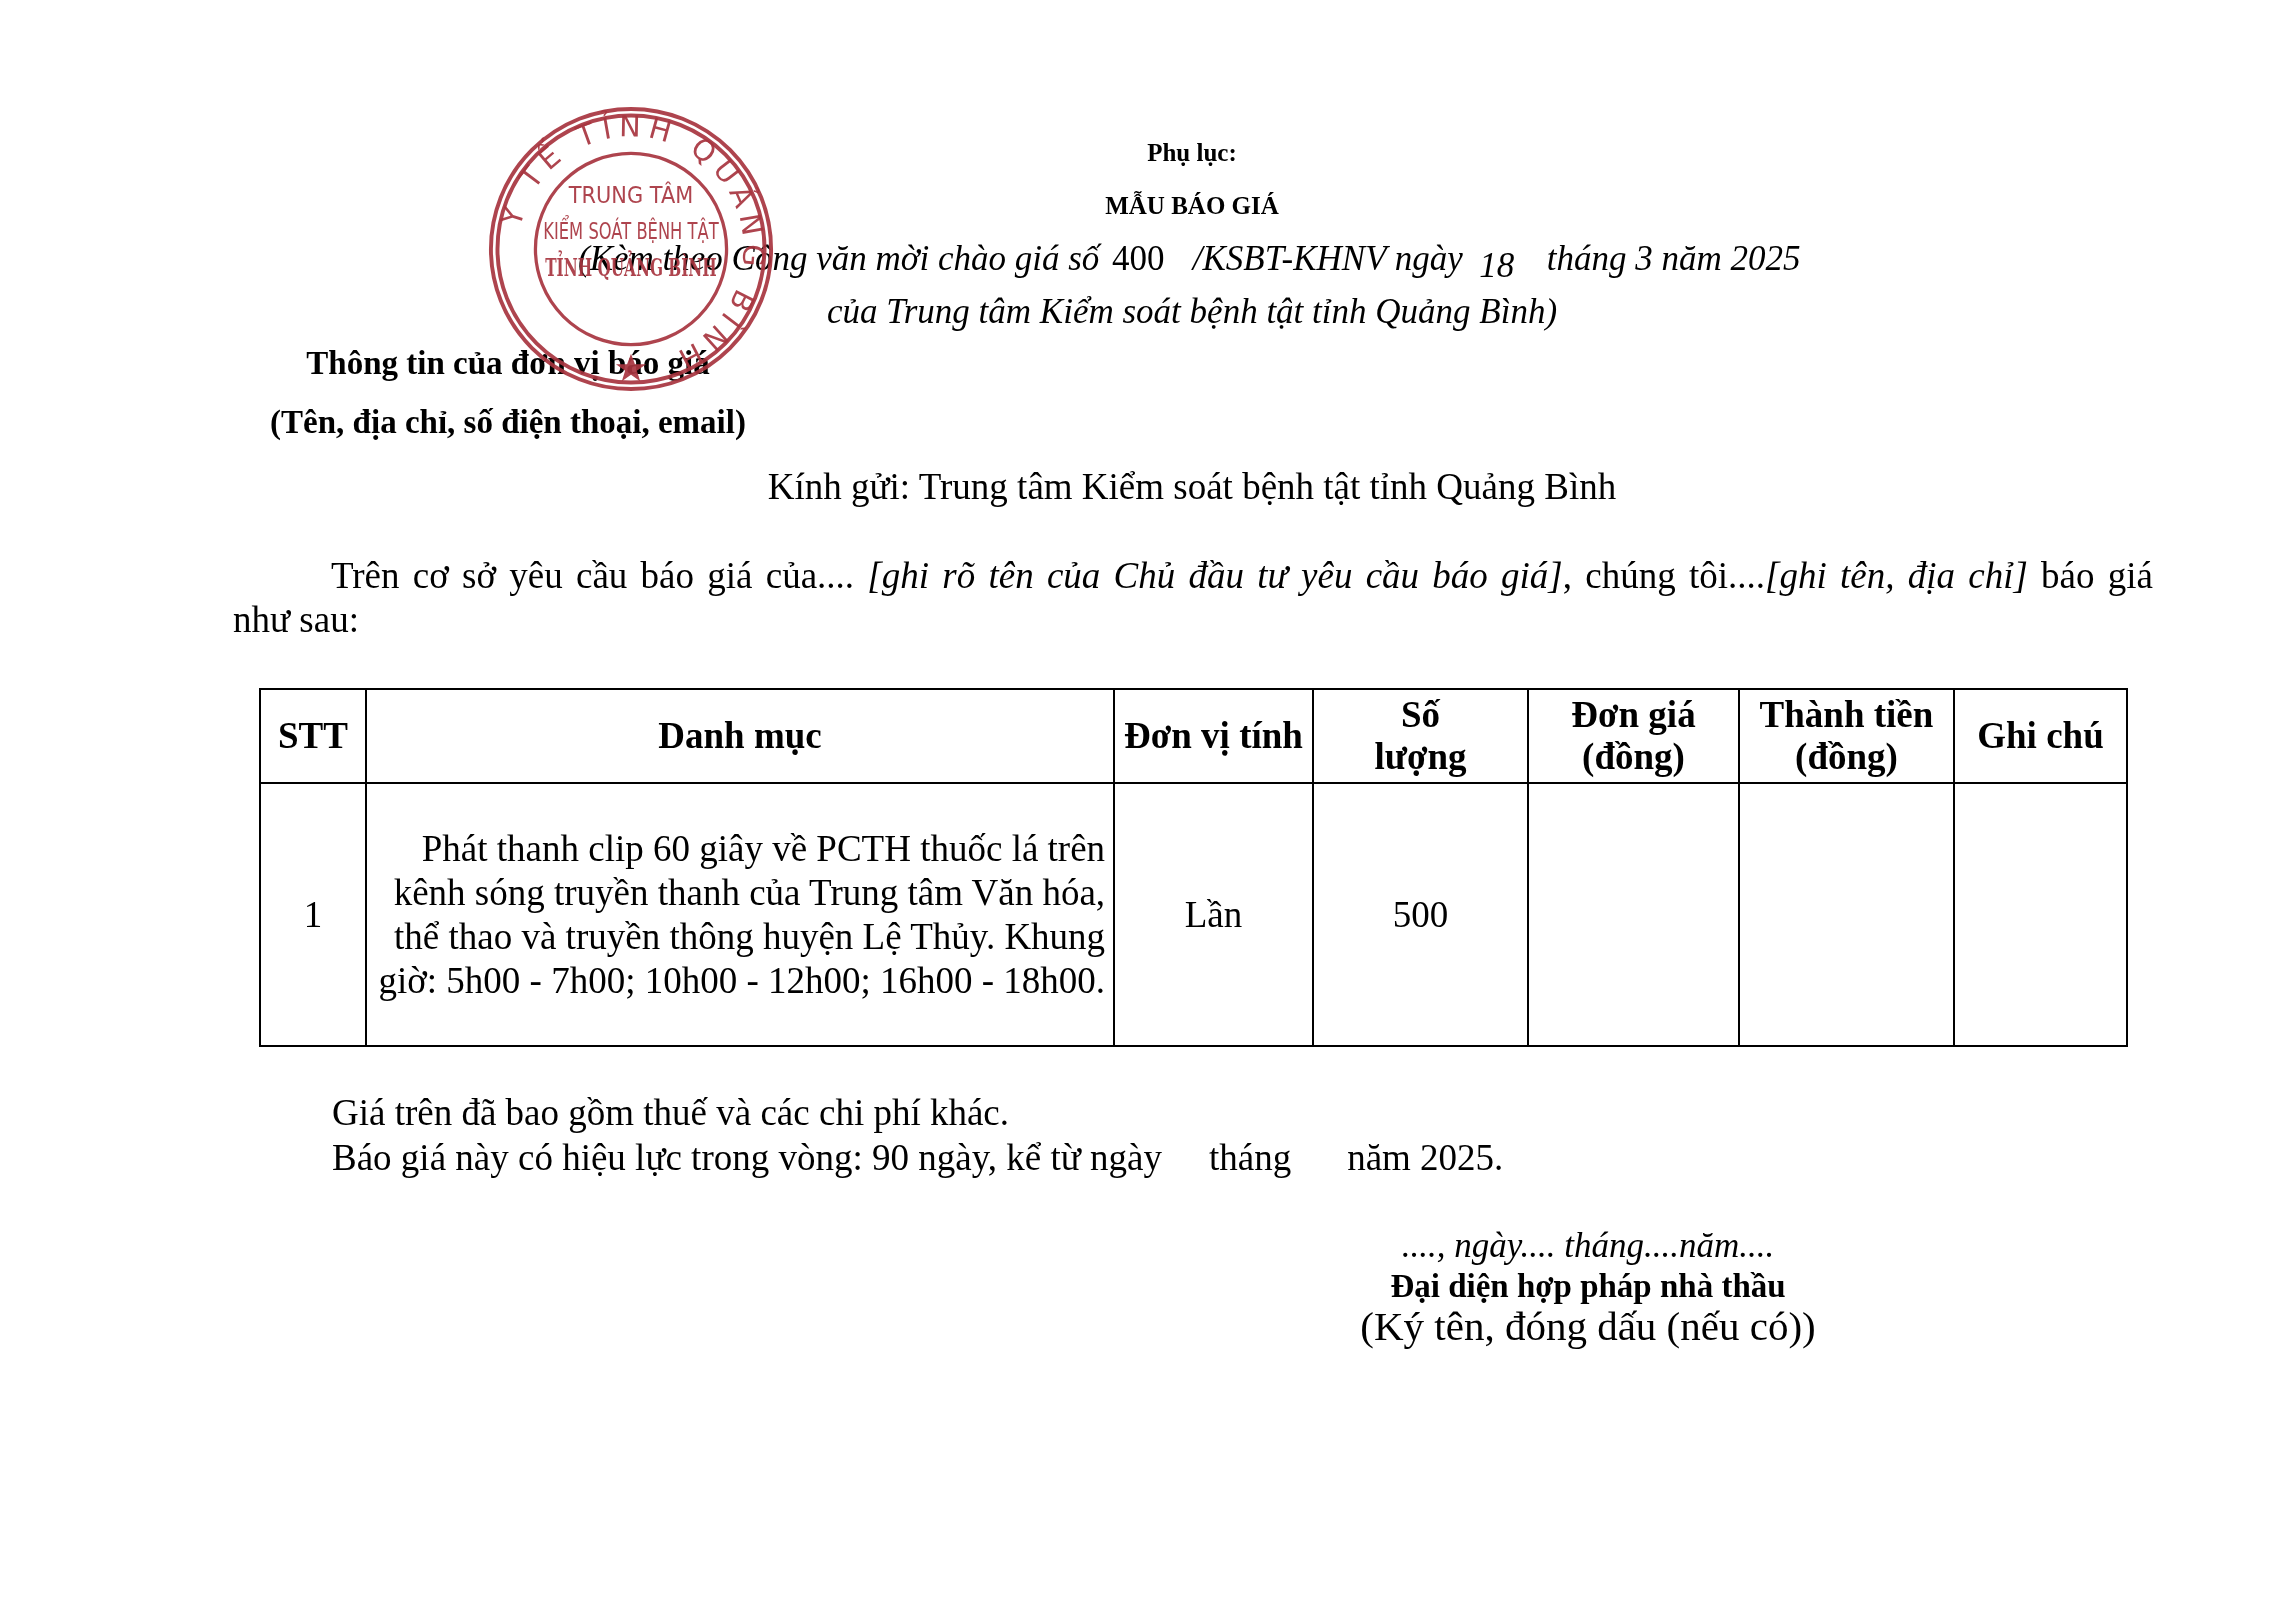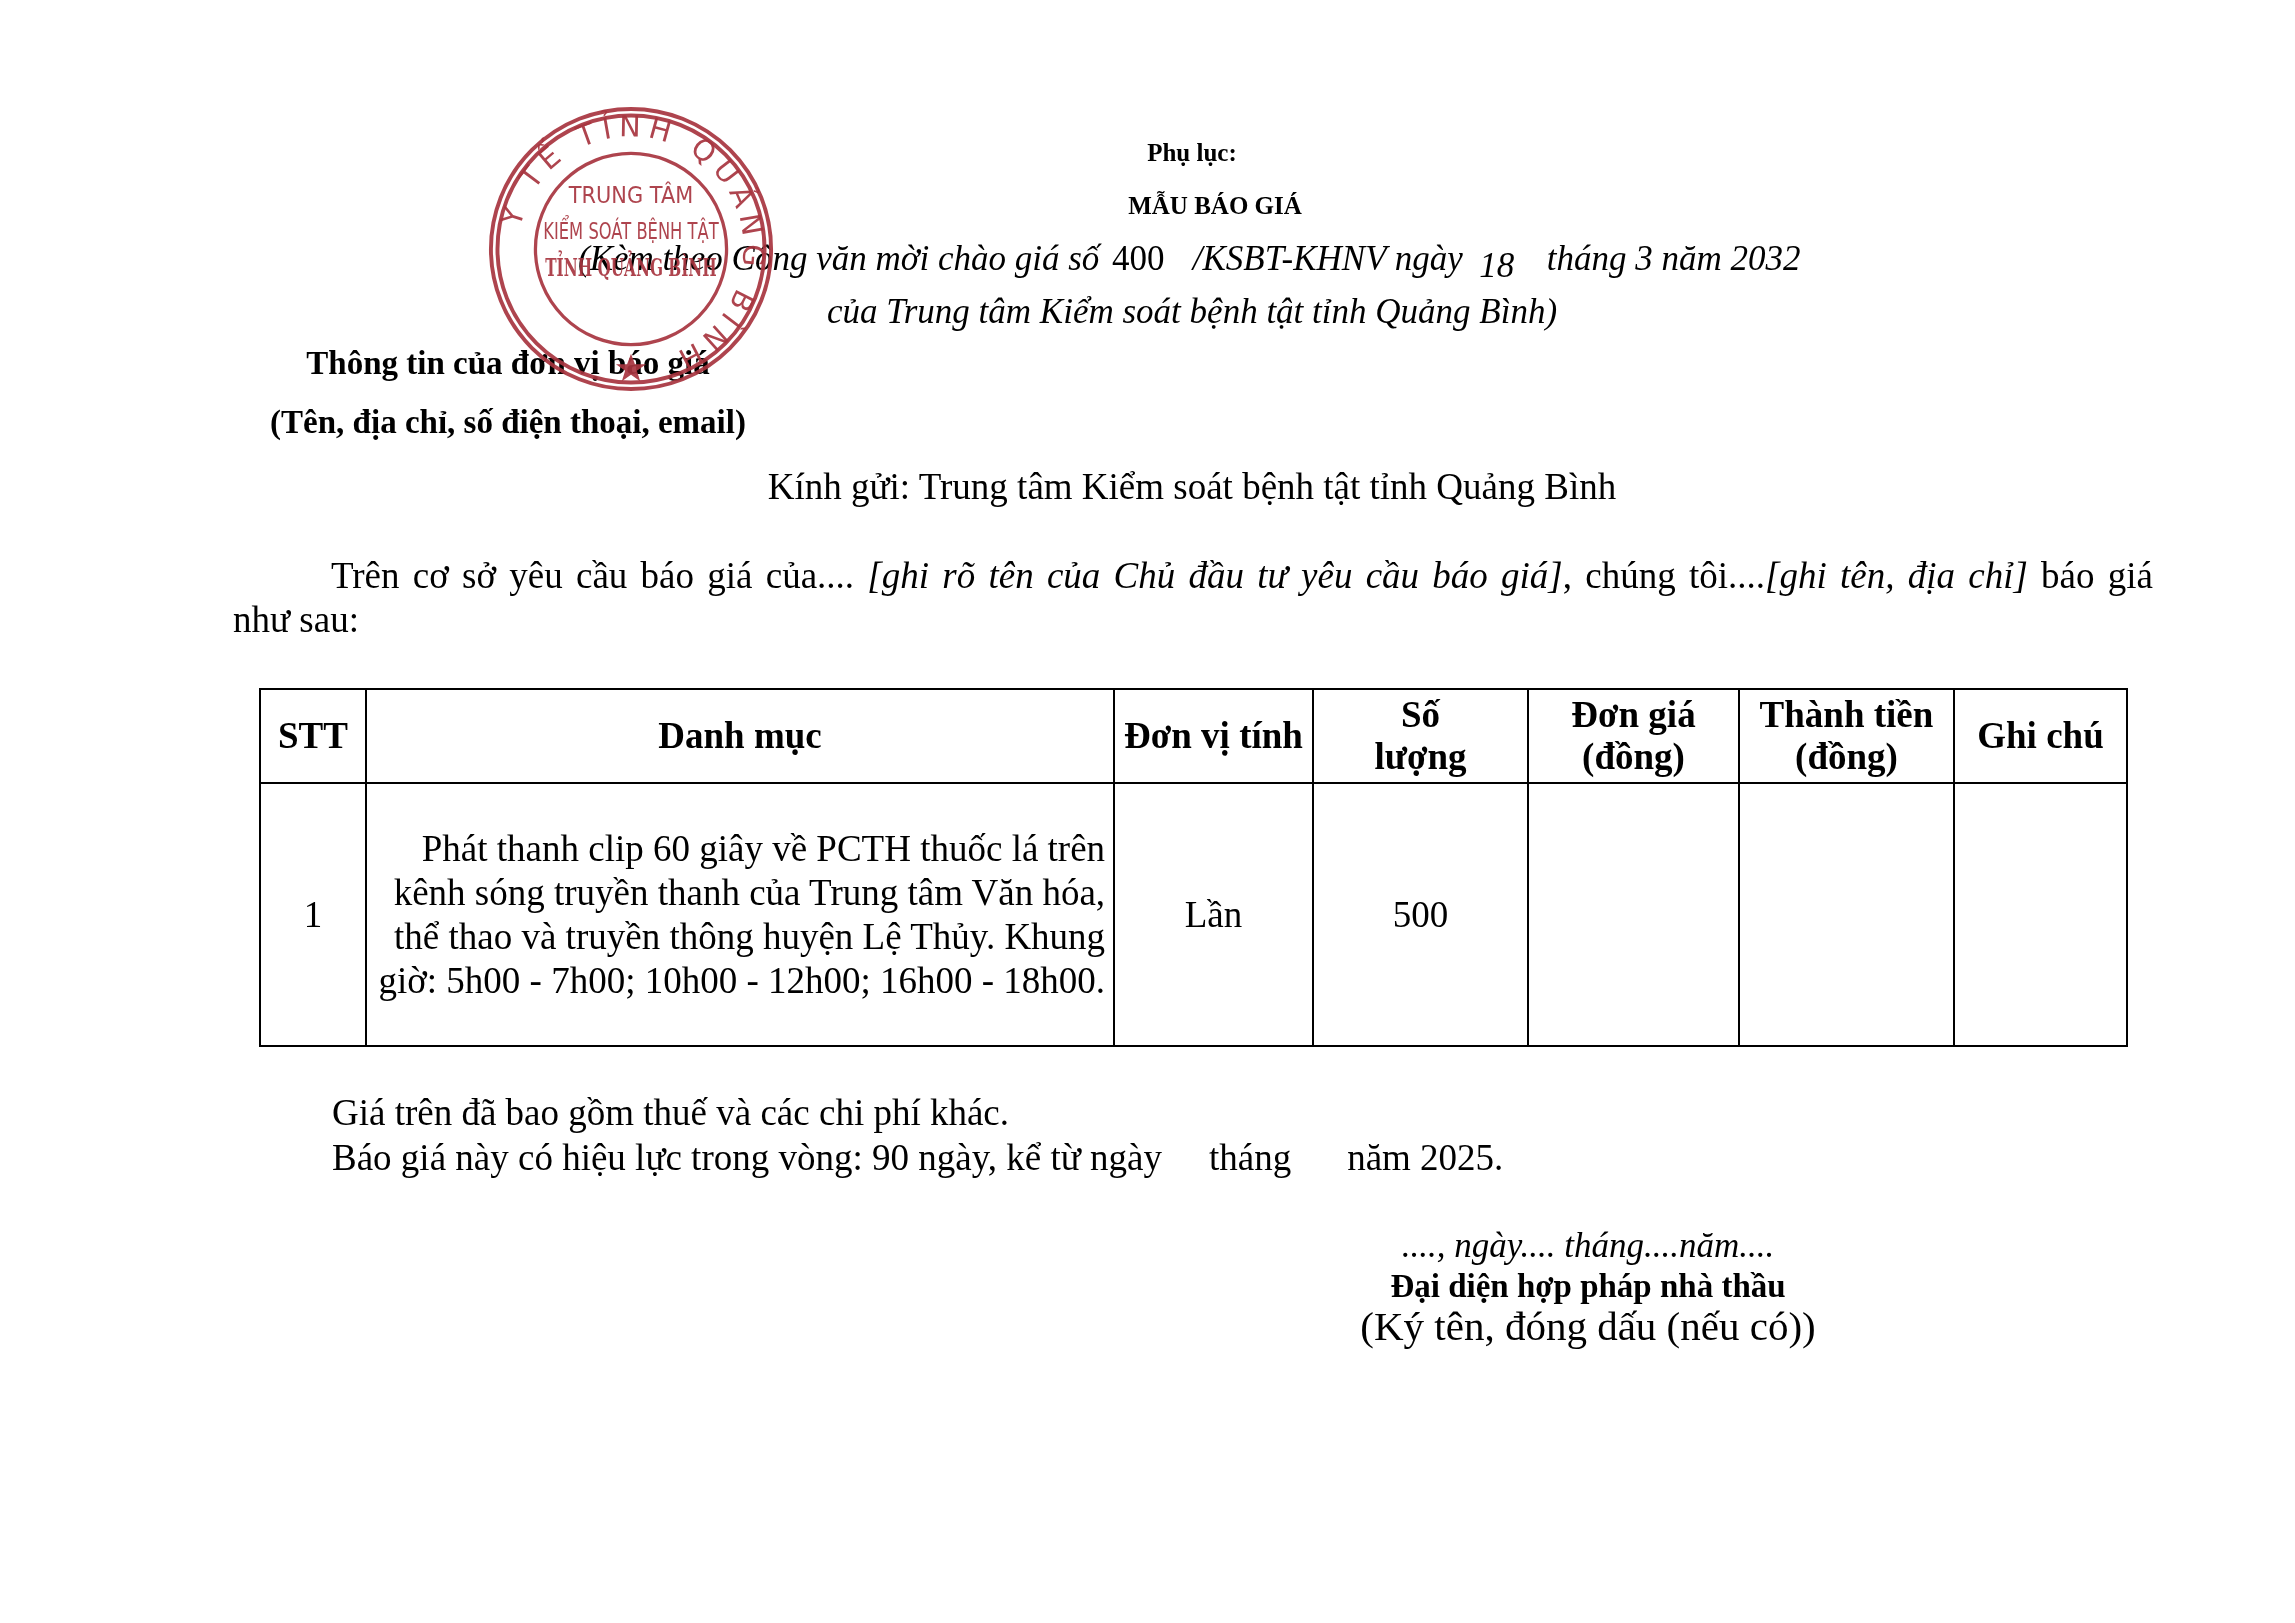--- a/index.html
+++ b/index.html
@@ -73,28 +73,28 @@
       height: 261px;
       line-height: 44px;
     }
     .quote-table td.center-cell { text-align: center; }
     .quote-table td.left-cell { text-align: right; white-space: normal; }
   </style>
 </head>
 <body>
 
 <div class="abs center title" style="left:1192px; top:133px;">Phụ lục:</div>
-<div class="abs center title" style="left:1192px; top:186px;margin-left:23px;">MẪU BÁO GIÁ</div>
+<div class="abs center title" style="left:1192px; top:186px;">MẪU BÁO GIÁ</div>
 
 <div class="abs italic-line" style="left:578px; top:239px;">
   <span>(Kèm theo Công văn mời chào giá số</span>
   <span style="font-style:normal; margin-left:3.9px;">400</span>
   <span style="margin-left:19.6px;">/KSBT-KHNV ngày</span>
   <span style="margin-left:7.9px; position:relative; top:6.5px;">18</span>
-  <span style="margin-left:23.6px;">tháng 3 năm 2032</span>
+  <span style="margin-left:23.6px;">tháng 3 năm 2025</span>
 </div>
 <div class="abs center italic-line" style="left:1192px; top:292px;">của Trung tâm Kiểm soát bệnh tật tỉnh Quảng Bình)</div>
 
 <div class="abs center bold-line" style="left:508px; top:344px;">Thông tin của đơn vị báo giá</div>
 <div class="abs center bold-line" style="left:508px; top:403px;">(Tên, địa chỉ, số điện thoại, email)</div>
 
 <svg class="stamp" viewBox="0 0 440 440">
   <defs>
     <path id="ringPath" d="M 220,220 m -172,0 a 172,172 0 1,1 344,0 a 172,172 0 1,1 -344,0"></path>
   </defs>

